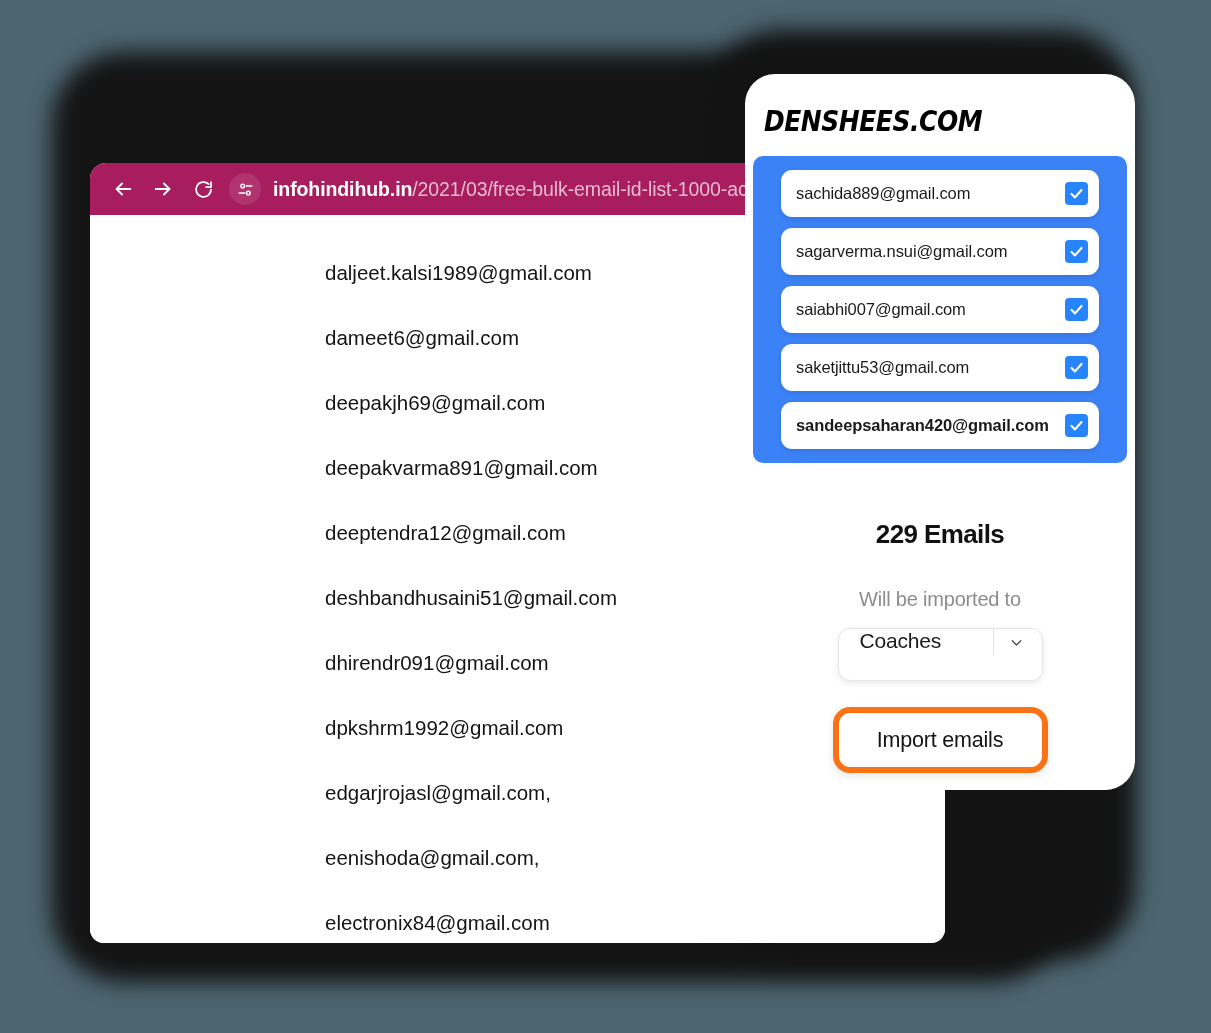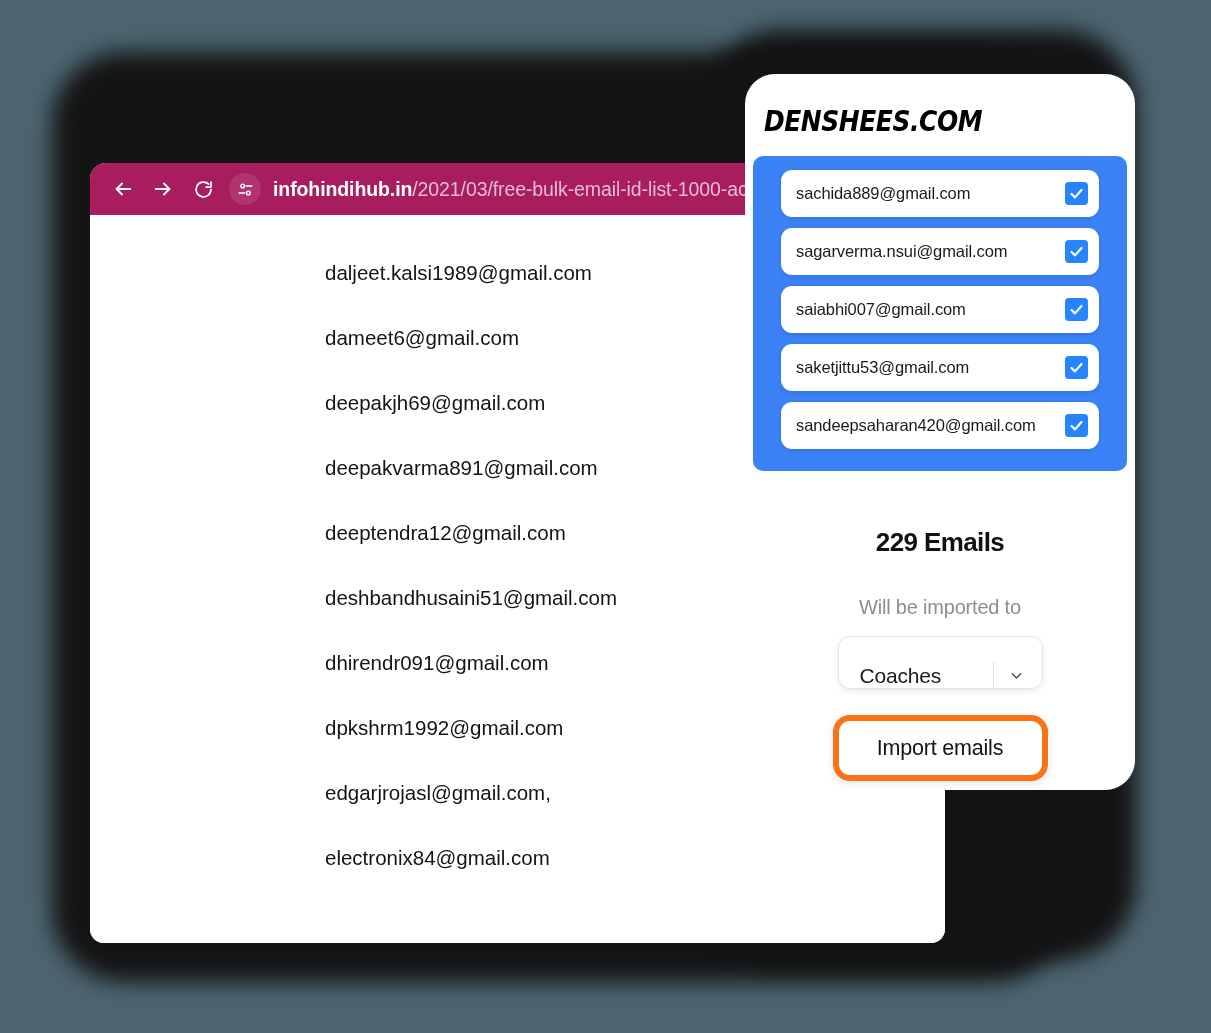--- a/index.html
+++ b/index.html
@@ -156,21 +156,21 @@
   .email-row {
     background: #ffffff;
     border-radius: 11px;
     height: 47px;
     margin-bottom: 11px;
     display: flex;
     align-items: center;
     padding: 0 11px 0 15px;
     box-shadow: 0 2px 5px rgba(0,0,0,0.10);
   }
-  .email-row:last-child { margin-bottom: 8px; }
+  .email-row:last-child { margin-bottom: 0; font-weight: bold; }
 
   .email-row-text {
     font-size: 16.5px;
     color: #1a1a1a;
     flex: 1 1 auto;
     white-space: nowrap;
     overflow: hidden;
     letter-spacing: -0.1px;
   }
 
@@ -204,21 +204,21 @@
 
   #target-select {
     width: 205px;
     height: 53px;
     margin: 17px auto 0 auto;
     background: #ffffff;
     border: 1px solid #e6e6e6;
     border-radius: 12px;
     box-shadow: 0 2px 6px rgba(0,0,0,0.09);
     display: flex;
-    align-items: flex-end;
+    align-items: flex-start;
     justify-content: space-between;
     padding: 0 4px 0 21px;
   }
 
   #target-select-value {
     font-size: 21px;
     color: #1a1a1a;
     letter-spacing: -0.2px;
   }
 
@@ -309,20 +309,21 @@
   <div id="page-content">
     <div class="page-email">daljeet.kalsi1989@gmail.com</div>
     <div class="page-email">dameet6@gmail.com</div>
     <div class="page-email">deepakjh69@gmail.com</div>
     <div class="page-email">deepakvarma891@gmail.com</div>
     <div class="page-email">deeptendra12@gmail.com</div>
     <div class="page-email">deshbandhusaini51@gmail.com</div>
     <div class="page-email">dhirendr091@gmail.com</div>
     <div class="page-email">dpkshrm1992@gmail.com</div>
     <div class="page-email">edgarjrojasl@gmail.com,</div>
+    <div class="page-email">eenishoda@gmail.com,</div>
     <div class="page-email">electronix84@gmail.com</div>
   </div>
 </div>
 
 <div id="import-panel">
 
   <div id="panel-logo">DENSHEES.COM</div>
 
   <div id="email-list">
 

